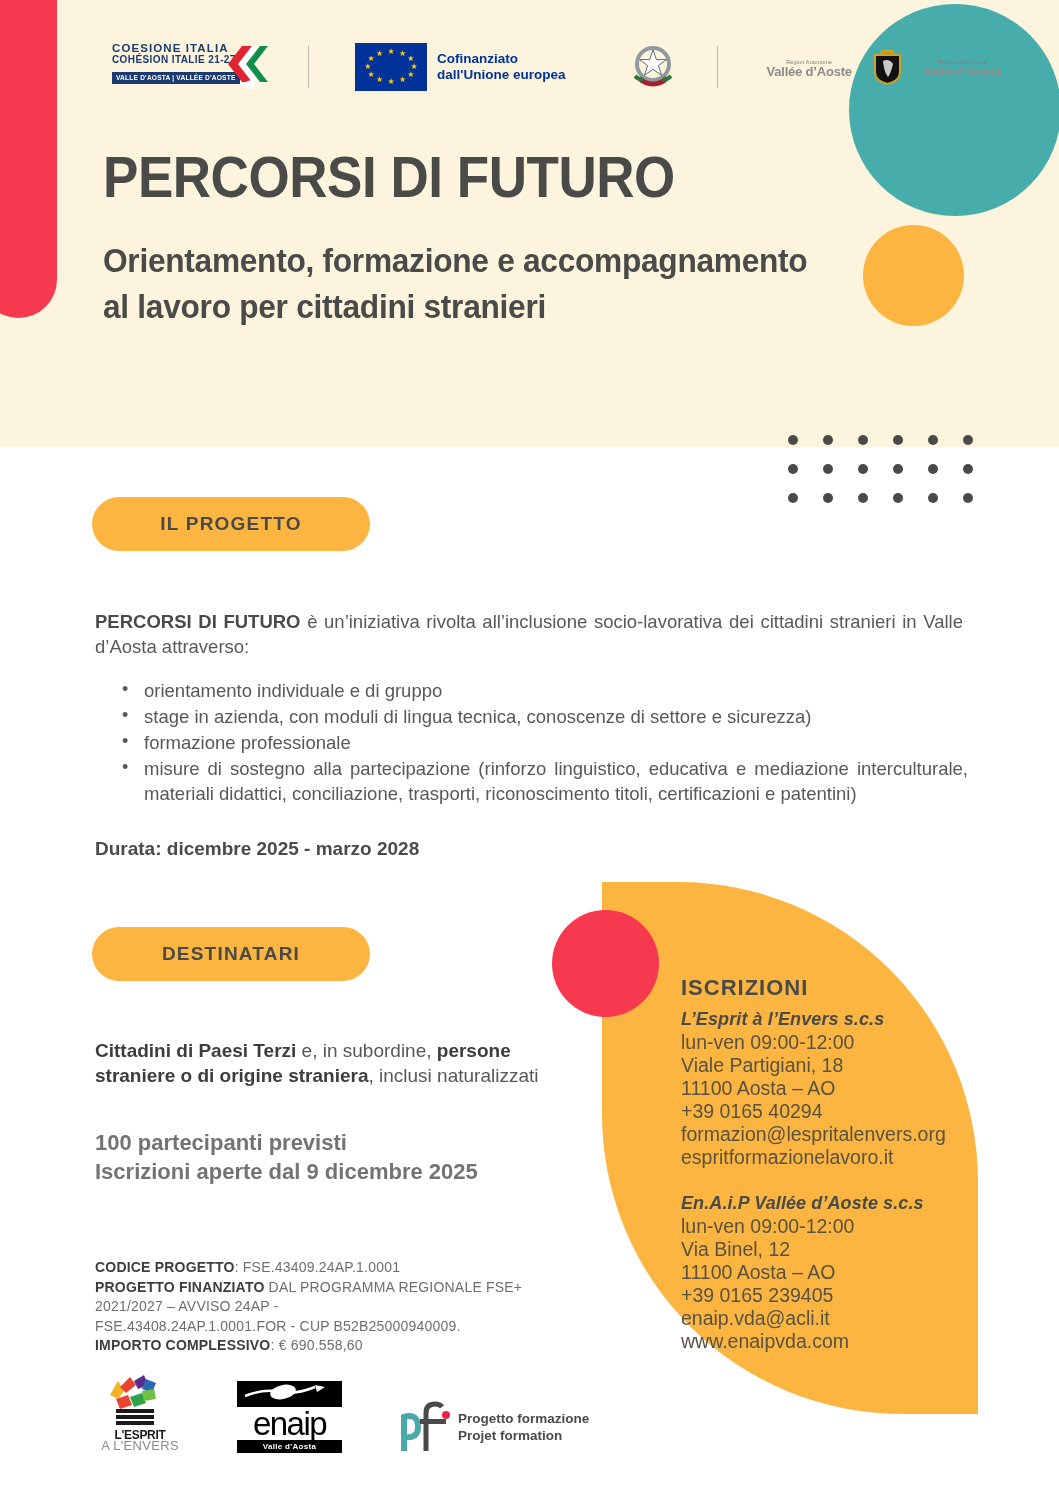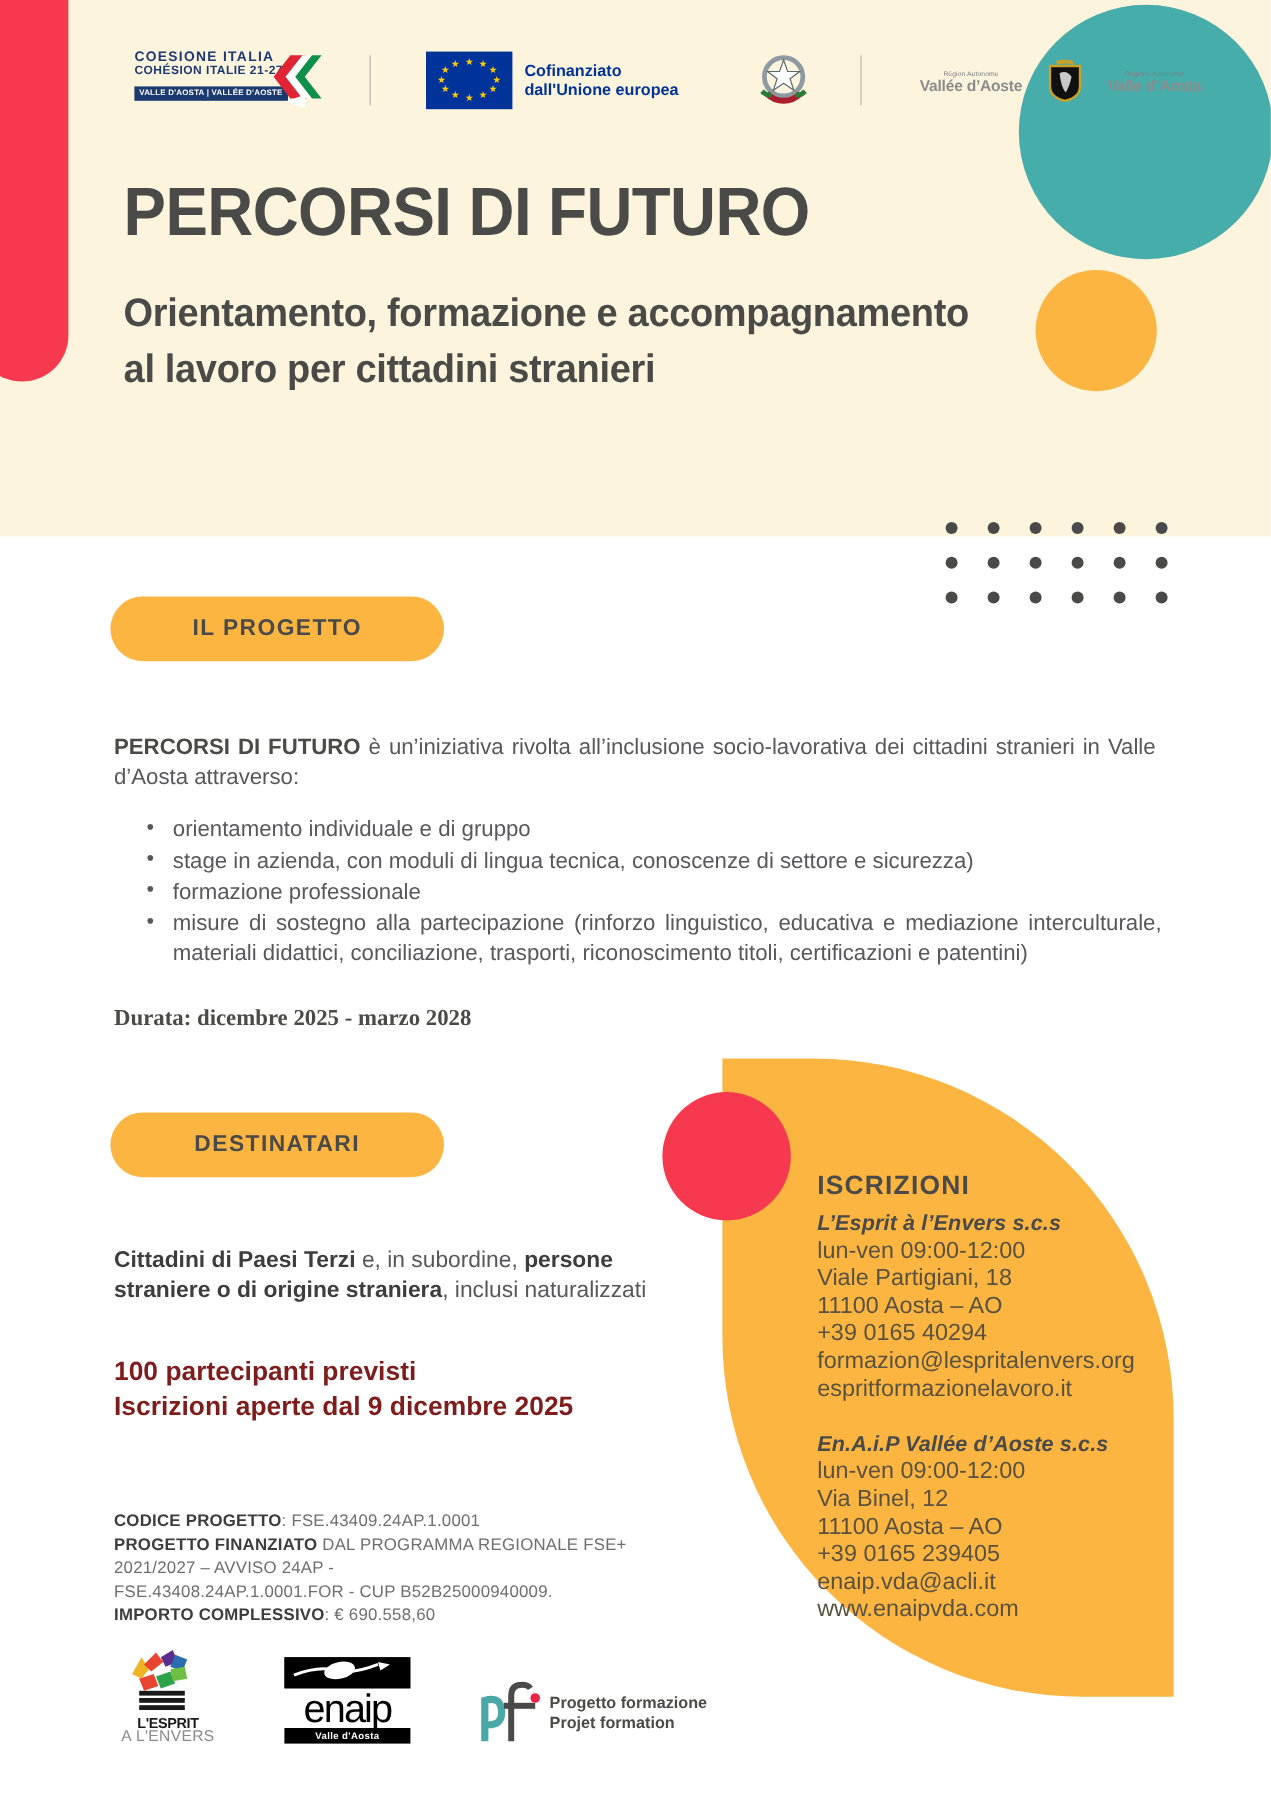--- a/index.html
+++ b/index.html
@@ -119,32 +119,32 @@
     position:absolute; left:118px; top:678px; width:850px; z-index:6;
     list-style:none;
   }
   #project-list li { position:relative; padding-left:26px; margin-bottom:1px; text-align:justify; }
   #project-list li::before {
     content:"•"; position:absolute; left:4px; top:-1px; font-size:18px; color:#58585a;
   }
   #durata {
     position:absolute; left:95px; top:838px; z-index:6;
     font-size:19px; font-weight:bold; color:#4a4a48;
-    font-family:Liberation Serif, serif;
+    font-family:Liberation Sans, sans-serif;
   }
 
   
   #destinatari-text {
     position:absolute; left:95px; top:1038px; width:470px; z-index:6;
     font-size:19px; line-height:25px; color:#58585a;
   }
   #destinatari-text b { color:#3d3d3d; font-weight:bold; }
   #participants {
     position:absolute; left:95px; top:1128px; width:480px; z-index:6;
-    font-size:22px; line-height:29px; font-weight:bold; color:#7f1d1d;
+    font-size:22px; line-height:29px; font-weight:bold; color:#737373;
   }
 
   
   #iscrizioni-title {
     position:absolute; left:681px; top:938px; z-index:6;
     font-size:22px; font-weight:bold; letter-spacing:1px; color:#4a4a48;margin-top:37px;
   }
   .contact { position:absolute; z-index:6; color:#5a5240; font-size:19.5px; line-height:23px; }
   .contact .org { font-weight:bold; font-size:18px; color:#4a4a48; letter-spacing:0.1px;font-style:italic; }
   #contact-1 { left:681px; top:1008px; width:300px; }

